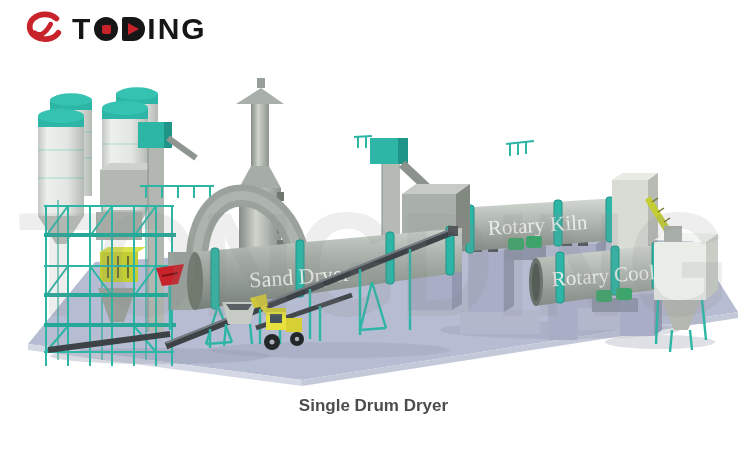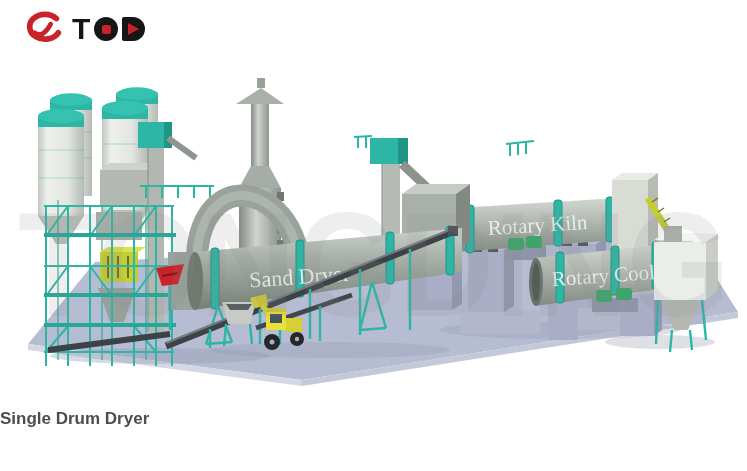--- a/index.html
+++ b/index.html
@@ -20,21 +20,21 @@
   .glyph-o{position:relative;display:inline-block;width:24px;height:24px;background:var(--black);
            border-radius:50%;margin:0 2px;vertical-align:-2px;}
   .glyph-o .o-square{position:absolute;left:50%;top:50%;width:9px;height:9px;margin:-4.5px 0 0 -4.5px;
            background:var(--red);border-radius:2px;}
   .glyph-d{position:relative;display:inline-block;width:23px;height:24px;background:var(--black);
            border-radius:2px 12px 12px 2px;margin:0 2px;vertical-align:-2px;}
   .glyph-d .d-tri{position:absolute;left:6px;top:50%;margin-top:-6px;width:0;height:0;
            border-top:6px solid transparent;border-bottom:6px solid transparent;
            border-left:11px solid var(--red);}
   
-  .caption{position:absolute;left:0;top:409px;width:100%;
+  .caption{position:absolute;left:0;top:396px;width:100%;text-align:center;
            font-weight:bold;font-size:17px;color:var(--captionText);}
   
   .scene{position:absolute;left:0;top:0;width:747px;height:471px;}
   .drum-label{font-family:"Liberation Serif",serif;fill:var(--labelText);opacity:.95;}
   .watermark{font-family:"Liberation Sans",sans-serif;font-weight:bold;
              fill:var(--watermarkGray);opacity:.14;}
   .lattice{stroke:var(--teal);stroke-width:2;fill:none;}
   .lattice-back{stroke:#28a998;stroke-width:1.4;fill:none;opacity:.8;}
   .legs{stroke:var(--teal);stroke-width:2.4;fill:none;}
   .ring{fill:var(--teal);stroke:var(--tealDark);stroke-width:1;}
@@ -50,20 +50,21 @@
       <path d="M13 26 Q 22 32 30 17" fill="none" stroke="var(--red)" stroke-width="5" stroke-linecap="round"></path>
     </svg>
     <span class="logo-text">
       <span>T</span>
       <span class="glyph-o" title="O">
           <span class="o-square"></span>
         </span>
       <span class="glyph-d" title="D">
           <span class="d-tri"></span>
         </span>
+      <span>ING</span>
     </span>
   </div>
 
   <svg class="scene" viewBox="0 0 747 471">
     <defs>
       <linearGradient id="gDrum" x1="0" y1="0" x2="0" y2="1">
         <stop offset="0" stop-color="#ccd2cb"></stop>
           <stop offset=".35" stop-color="#a9b1aa"></stop>
         <stop offset=".75" stop-color="#8a938c"></stop>
           <stop offset="1" stop-color="#747d76"></stop>

